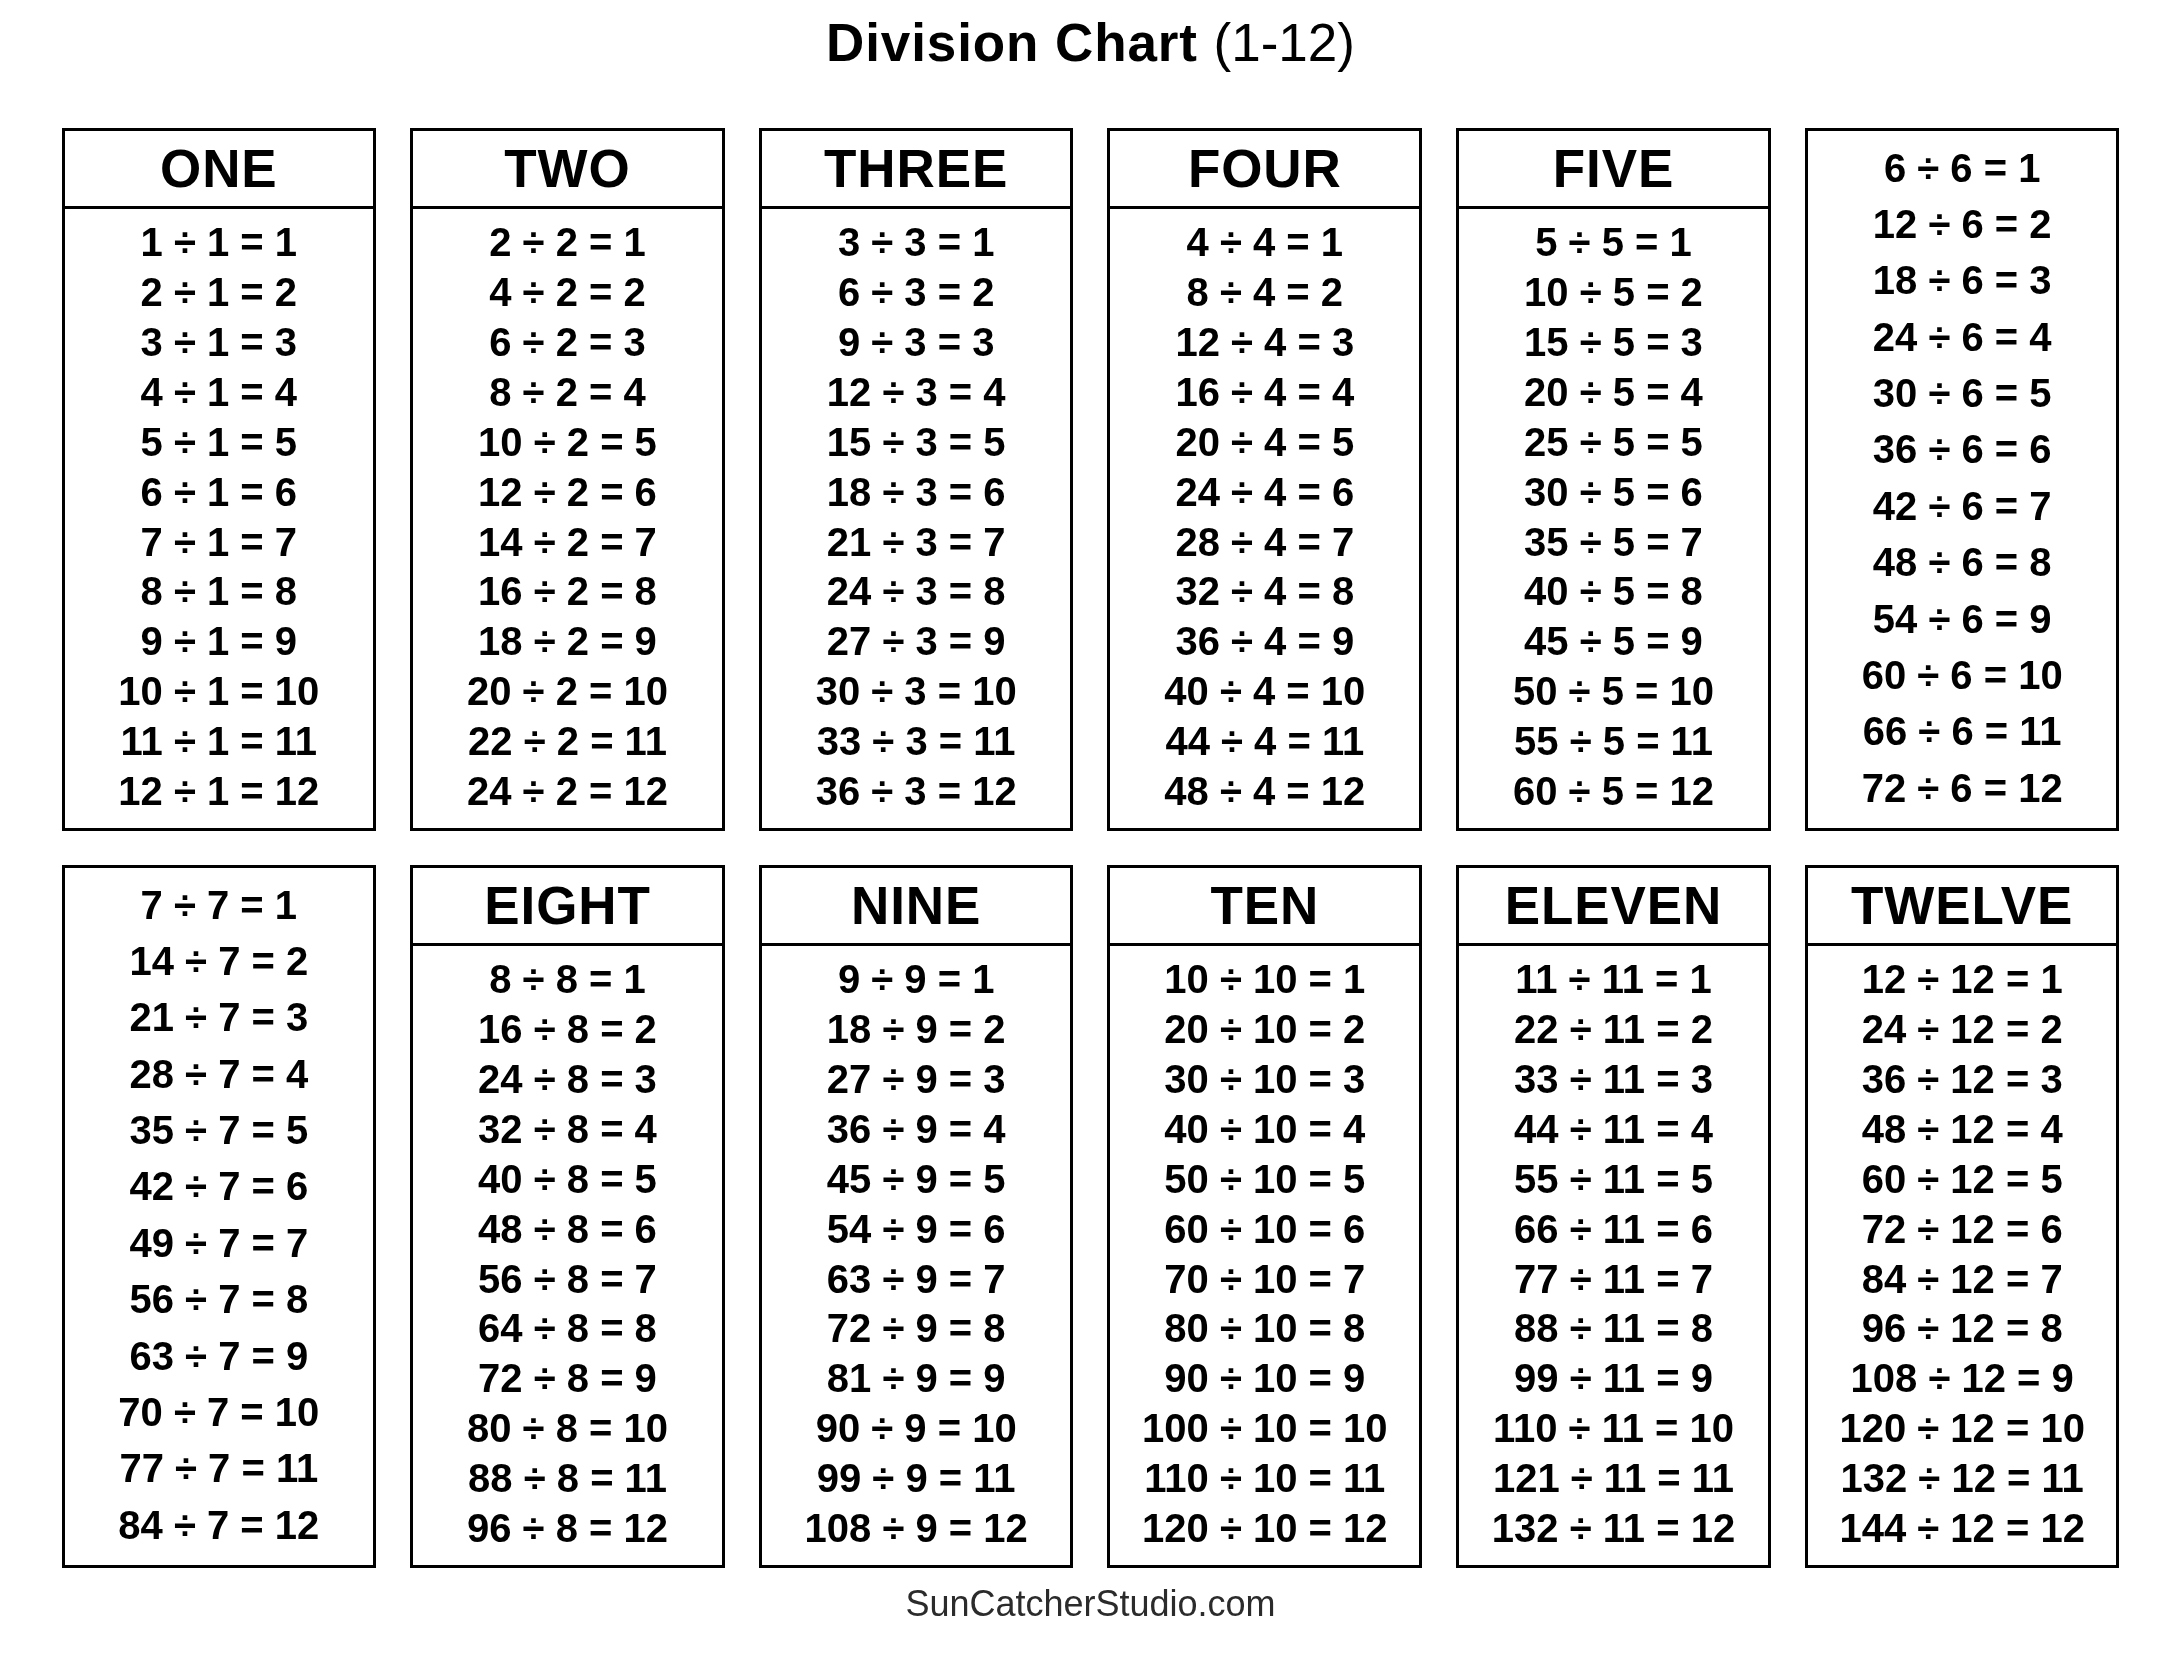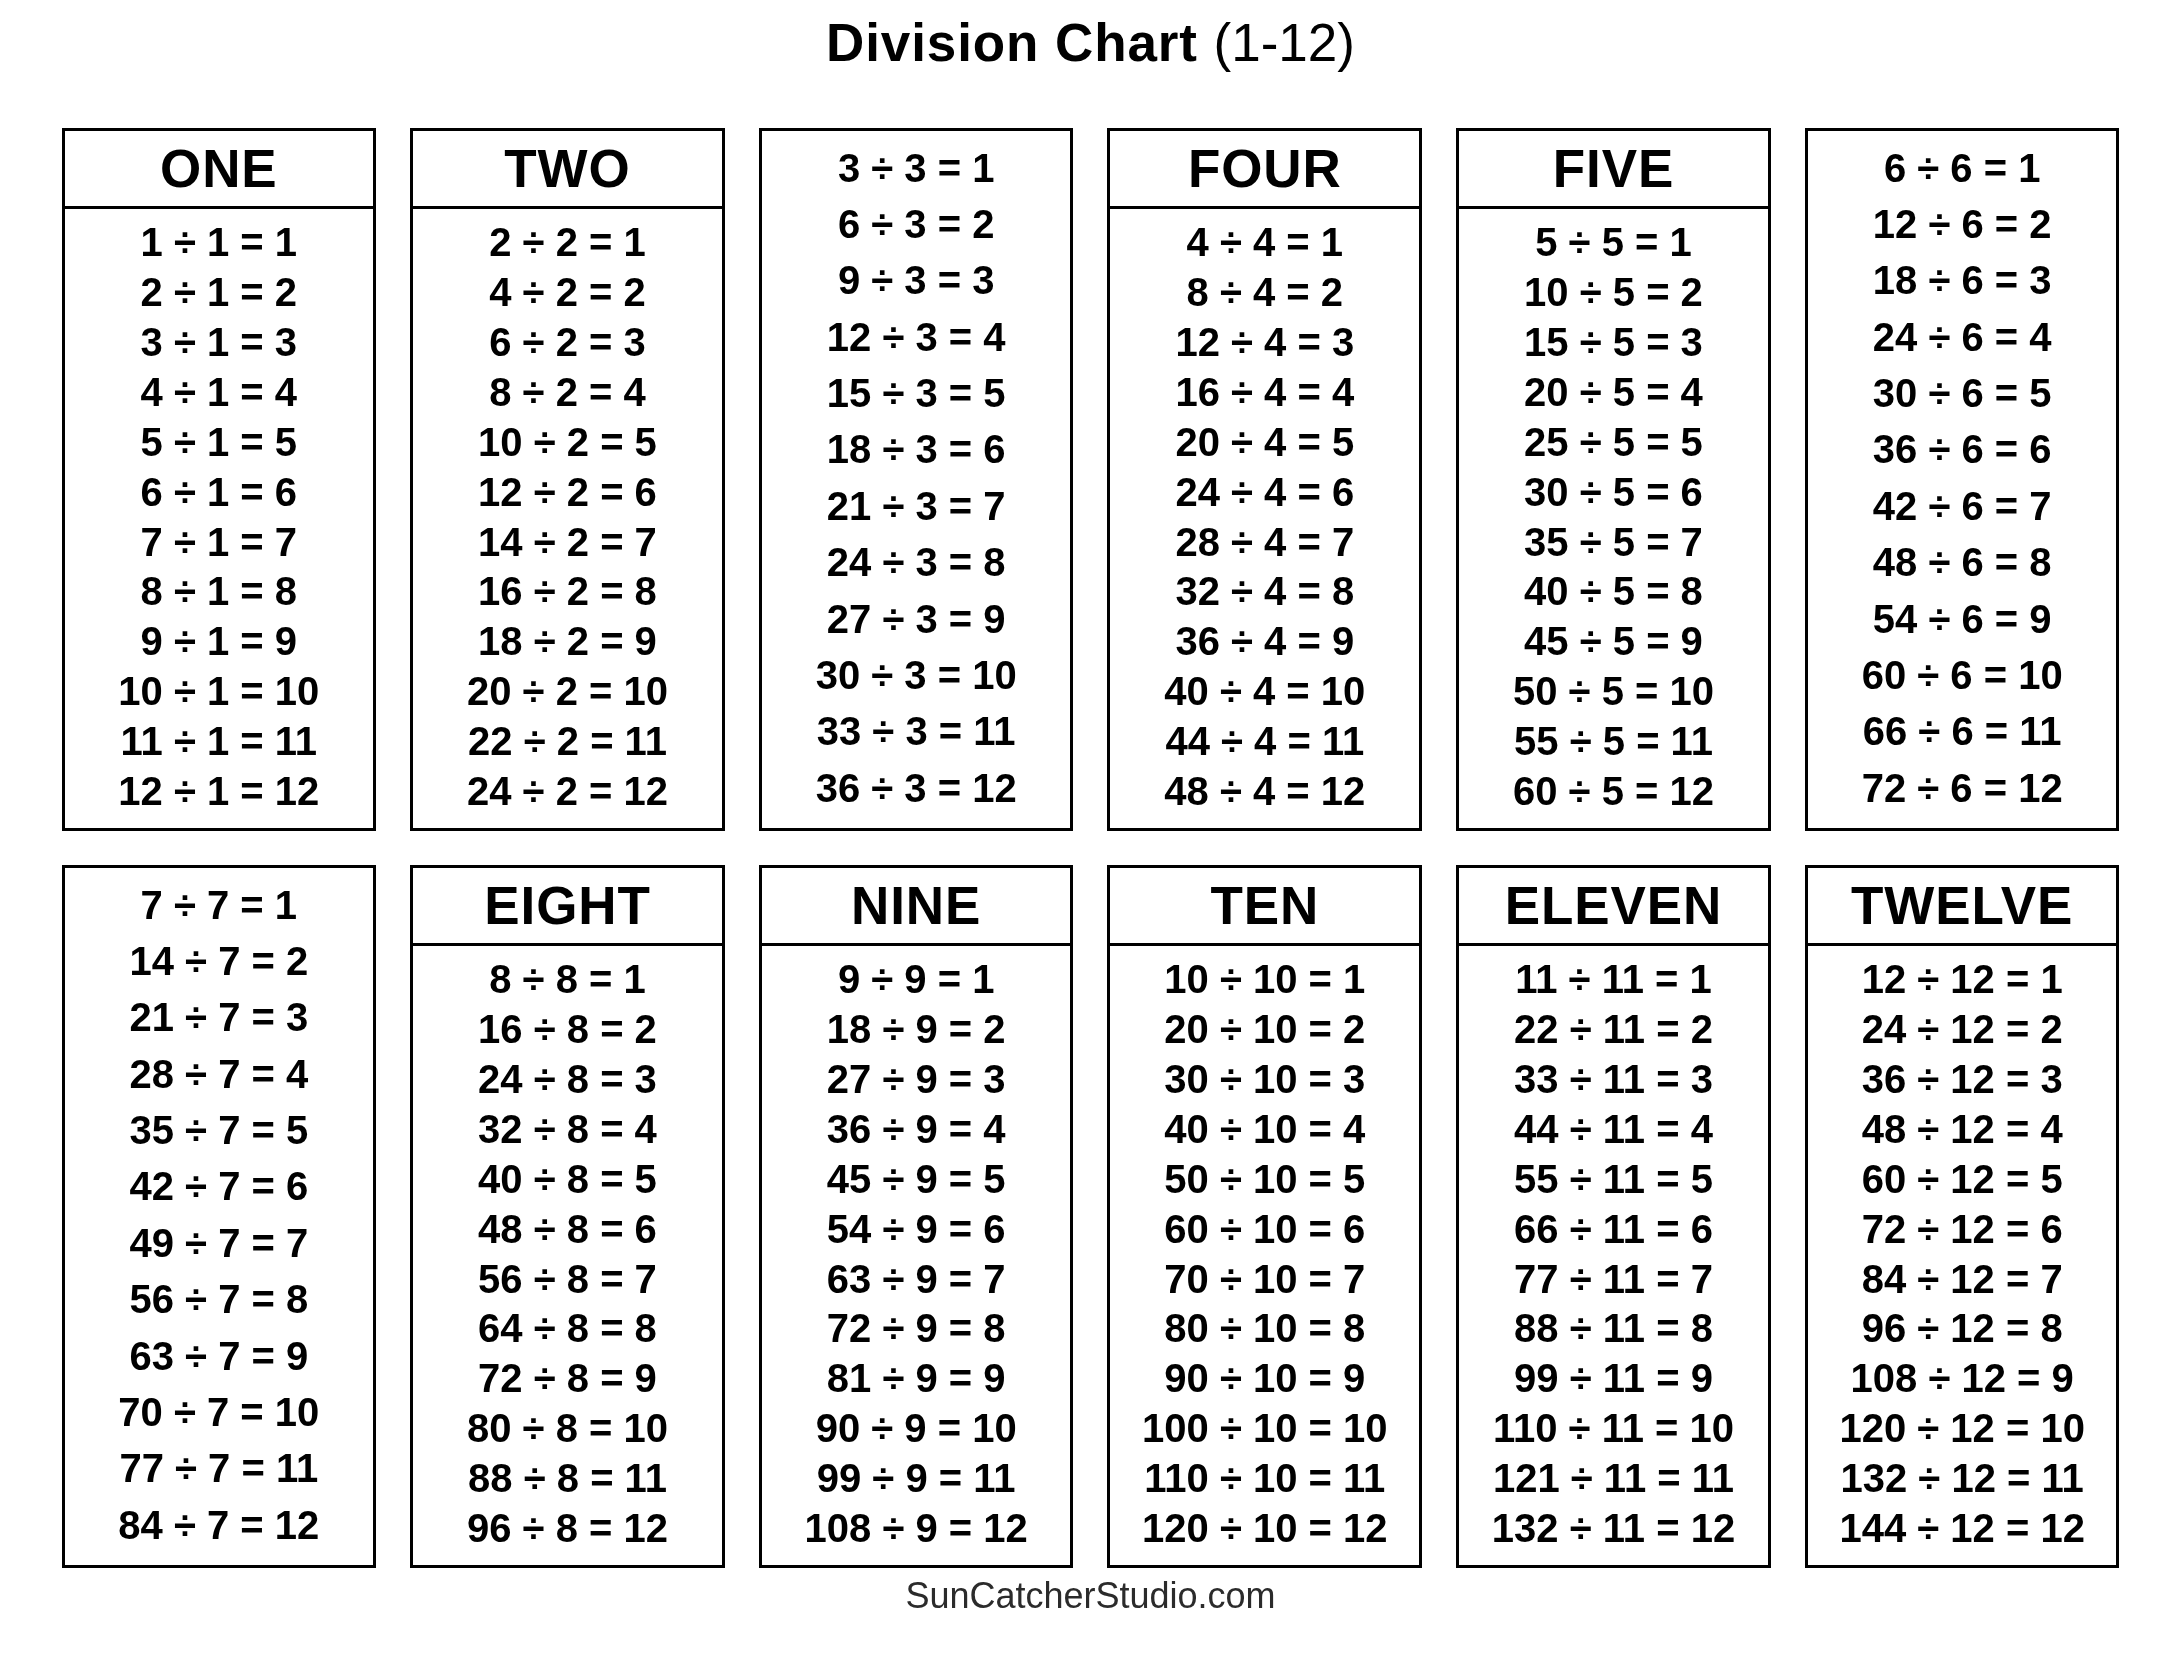--- a/index.html
+++ b/index.html
@@ -19,21 +19,21 @@
     letter-spacing: 0.9px;
     margin: 13.6px 0 0 0;
     line-height: 1.1;
   }
   .title .suffix {
     font-weight: 400;
     letter-spacing: 0;
   }
   .grid {
     width: 2058px;
-    margin: 56px auto 8px auto;
+    margin: 56px auto 16px auto;
     display: grid;
     grid-template-columns: repeat(6, 1fr);
     column-gap: 39px;
     row-gap: 60px;
     gap: 34px;
   }
   .box {
     height: 703px;
     border: 3.4px solid #000000;
     background: #ffffff;
@@ -106,20 +106,21 @@
         <div class="eq">12 ÷ 2 = 6</div>
         <div class="eq">14 ÷ 2 = 7</div>
         <div class="eq">16 ÷ 2 = 8</div>
         <div class="eq">18 ÷ 2 = 9</div>
         <div class="eq">20 ÷ 2 = 10</div>
         <div class="eq">22 ÷ 2 = 11</div>
         <div class="eq">24 ÷ 2 = 12</div>
       </div>
   </div>
     <div class="box">
+    <div class="box-header">THREE</div>
     <div class="box-body">
         <div class="eq">3 ÷ 3 = 1</div>
         <div class="eq">6 ÷ 3 = 2</div>
         <div class="eq">9 ÷ 3 = 3</div>
         <div class="eq">12 ÷ 3 = 4</div>
         <div class="eq">15 ÷ 3 = 5</div>
         <div class="eq">18 ÷ 3 = 6</div>
         <div class="eq">21 ÷ 3 = 7</div>
         <div class="eq">24 ÷ 3 = 8</div>
         <div class="eq">27 ÷ 3 = 9</div>

